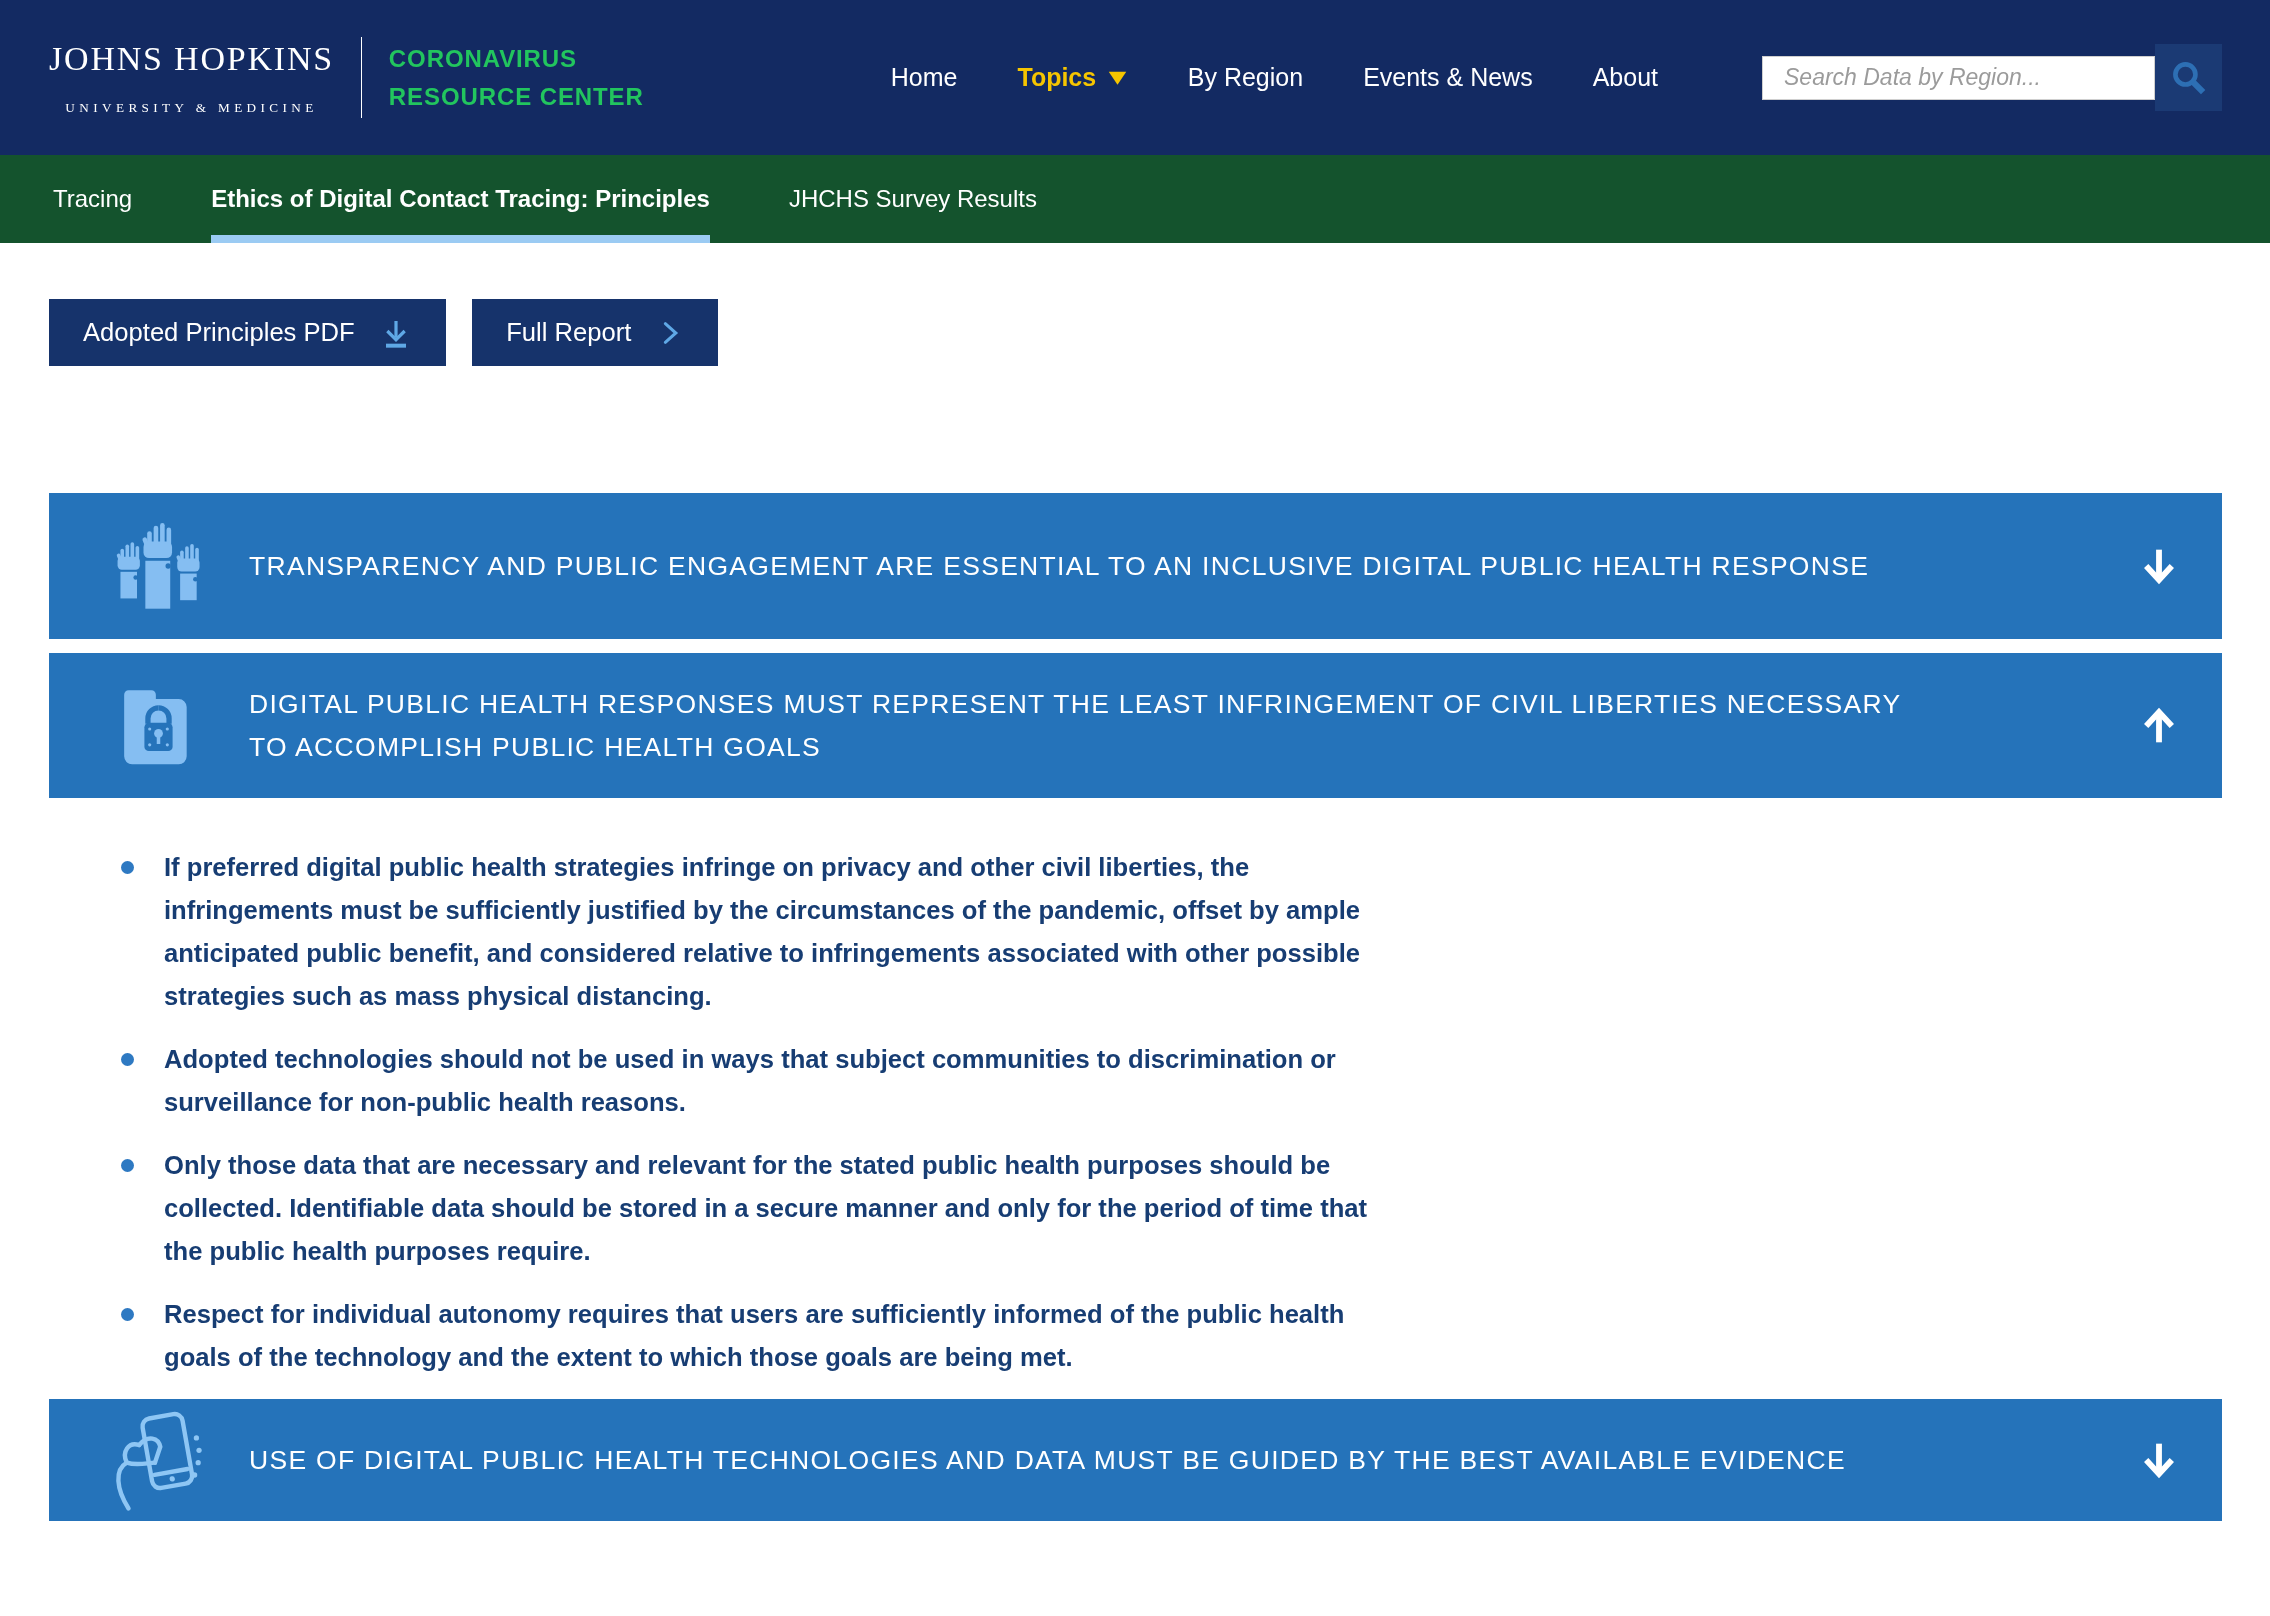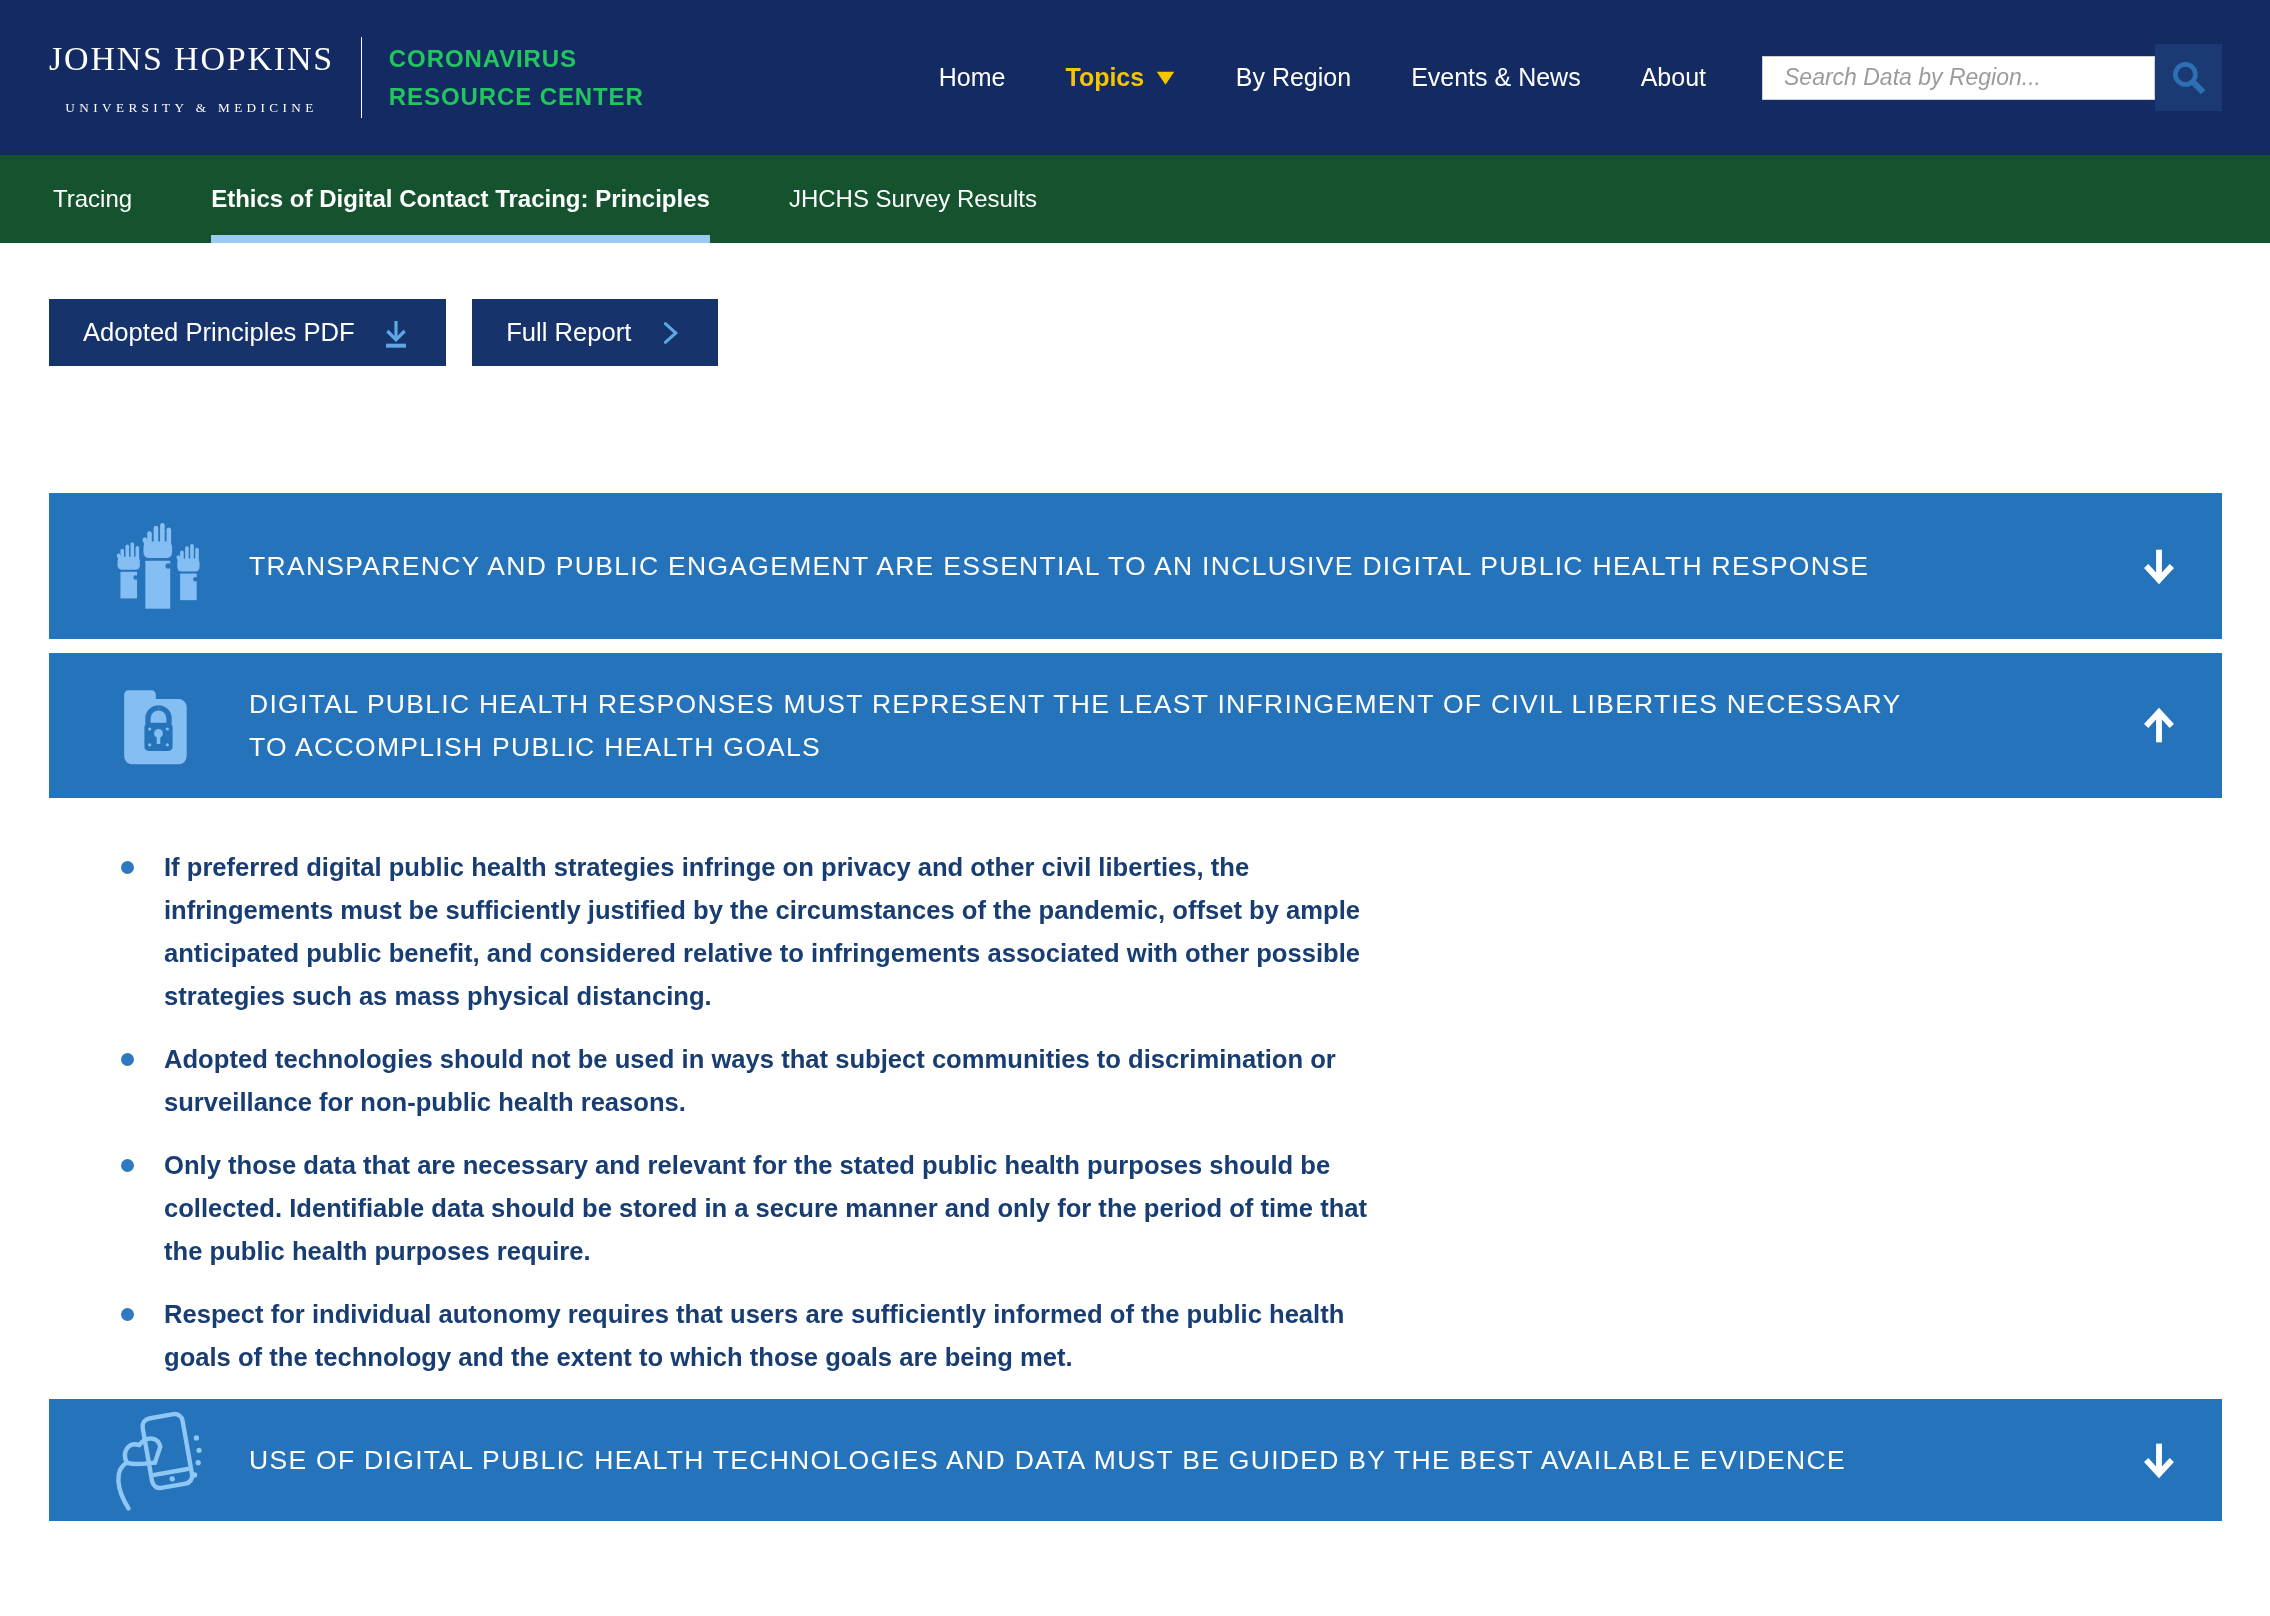--- a/index.html
+++ b/index.html
@@ -14,21 +14,21 @@
   .logo-jh-line2 { font-size:13.2px; letter-spacing:4.4px; margin-top:22px; }
   .logo-divider { width:1.8px; height:81px; background:#fff; margin:0 26.5px; }
   .logo-brand { font-weight:bold; font-size:24px; letter-spacing:0.9px; line-height:1.55; color:#22c55e; }
 
   .nav { margin-left:auto; display:flex; align-items:center; gap:60px; }
   .nav-item { color:#fff; font-size:25px; cursor:pointer; display:flex; align-items:center; gap:10.6px; }
   .nav-item.gold { color:#f6c500; font-weight:bold; }
 
   .search { display:flex; align-items:center; margin-left:56px; }
   .search input { width:393px; height:44px; border:1.8px solid #cfcfcf; font-size:23px;
-                  padding:0 21px; font-family:"Liberation Sans", sans-serif; outline:none; }
+                  padding:0 21px; font-family:"Liberation Sans", sans-serif; outline:none;margin-left:48px; }
   .search input::placeholder { color:#9b9b9b; font-style:italic; }
   .search-btn { width:67px; height:67px; background:#1b3a74; border:none; display:flex;
                 align-items:center; justify-content:center; cursor:pointer; }
 
   
   .subnav { height:88px; background:#14532d; display:flex; align-items:stretch; padding:0 53px; gap:79px; }
   .subnav-item { display:flex; align-items:center; color:#fff; font-size:24px; cursor:pointer; position:relative; }
   .subnav-item.active { font-weight:bold; }
   .subnav-item.active::after { content:''; position:absolute; left:0; right:0; bottom:0; height:8px; background:#9bcbf3; }
 

